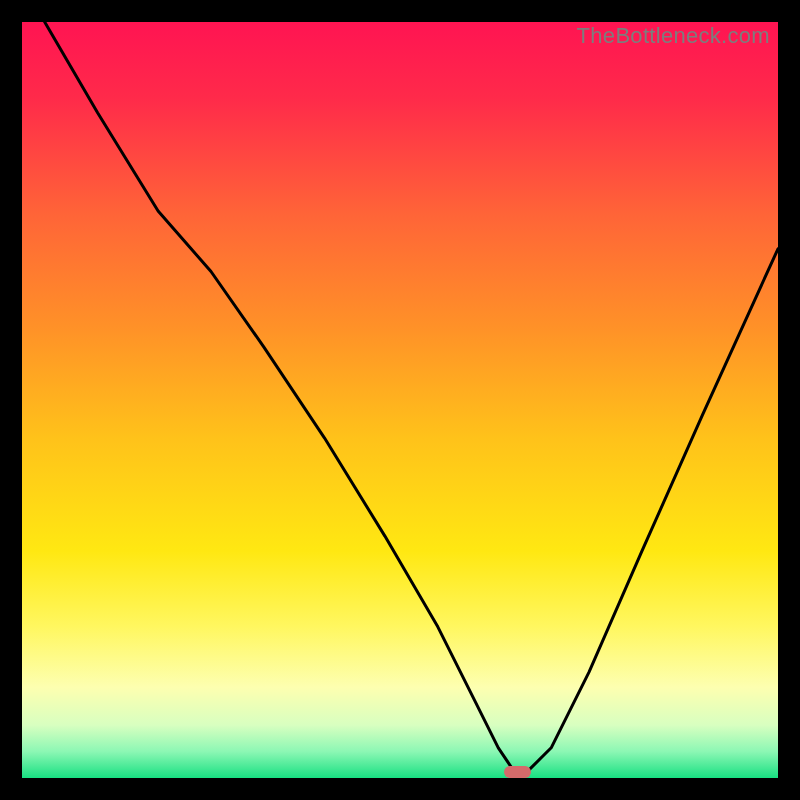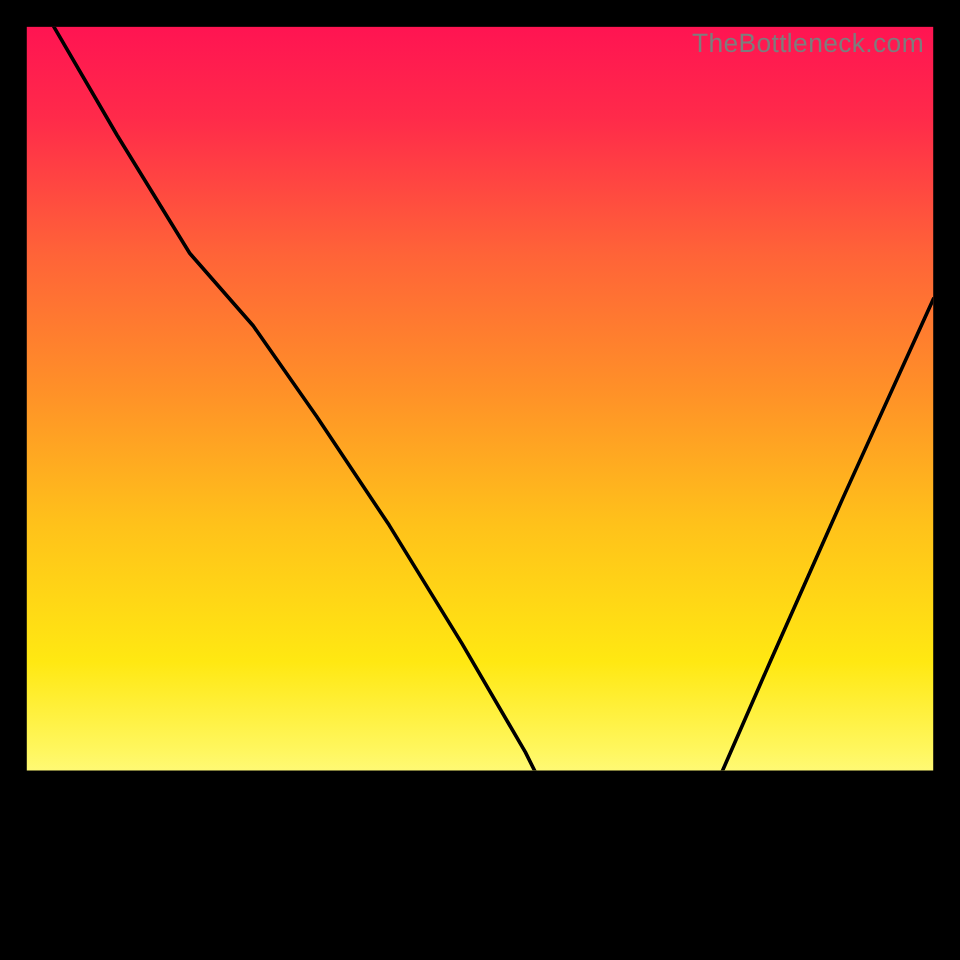--- a/index.html
+++ b/index.html
@@ -16,21 +16,21 @@
     top: 0;
     width: 800px;
     height: 800px;
     background: #000;
   }
   .plot {
     position: absolute;
     left: 22px;
     top: 22px;
     width: 756px;
-    height: 620px;
+    height: 756px;
     overflow: hidden;
   }
   .watermark {
     position: absolute;
     top: 1px;
     right: 8px;
     color: #7d7d7d;
     font-family: Arial, Helvetica, sans-serif;
     font-size: 22px;
     font-weight: 500;

